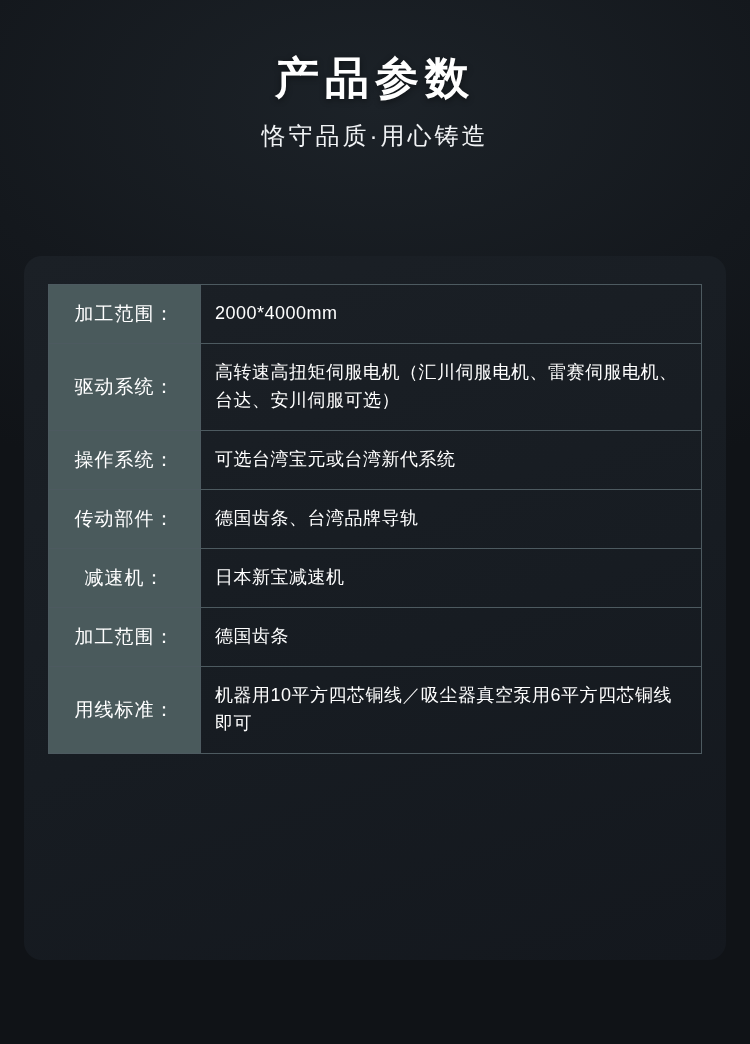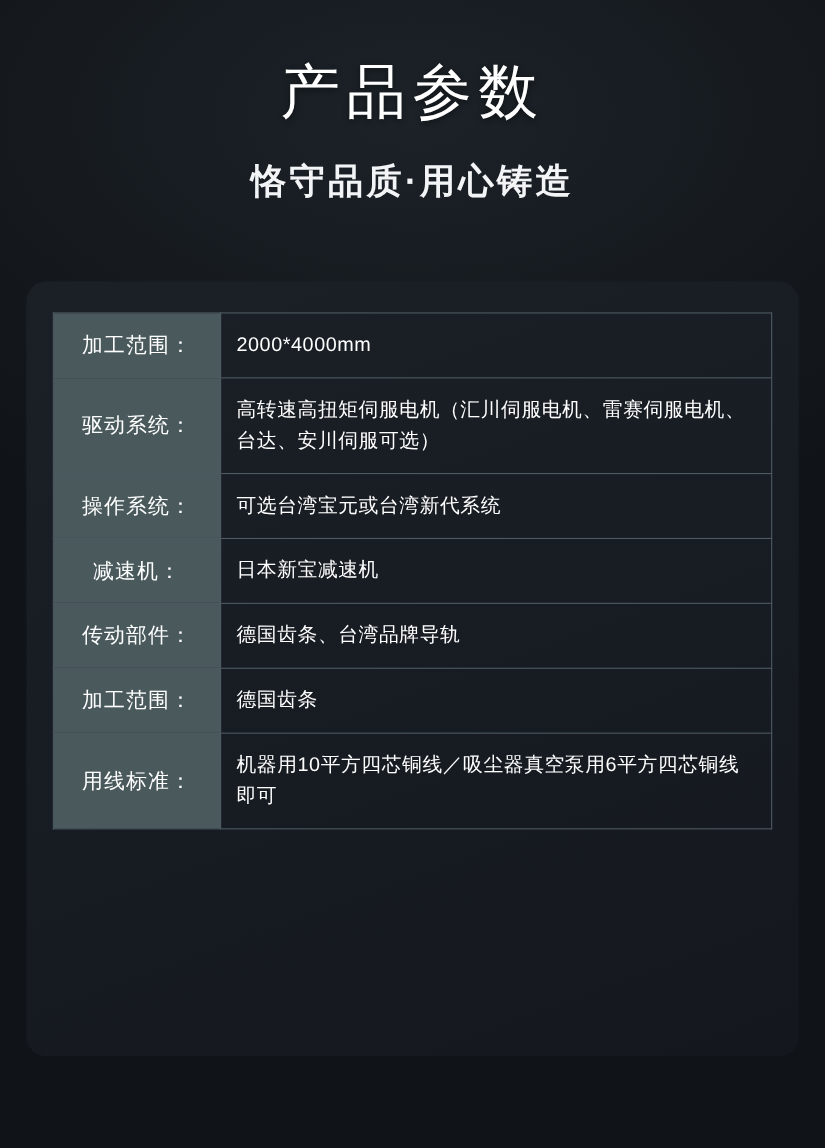--- a/index.html
+++ b/index.html
@@ -21,34 +21,34 @@
     height: 1044px;
     position: relative;
     background:
       radial-gradient(ellipse 700px 400px at 50% 10%, #1c2228 0%, #14181d 60%, #101317 100%);
   }
   .header {
     padding-top: 52px;
     text-align: center;
   }
   .title {
-    font-size: 54px;
-    font-weight: normal;
+    font-size: 44px;
+    font-weight: bold;
     letter-spacing: 6px;
     color: #ffffff;
     line-height: 1.2;
     margin: 0;
     text-shadow: 0 2px 6px rgba(0,0,0,0.45);
   }
   .subtitle {
-    margin-top: 26px;
-    font-size: 32px;
+    margin-top: 15px;
+    font-size: 24px;
     letter-spacing: 3px;
     color: #f2f4f6;
-    font-weight: bold;
+    font-weight: normal;
   }
   .table-wrap {
     position: absolute;
     top: 256px;
     left: 24px;
     width: 702px;
     height: 704px;
     background: linear-gradient(160deg, #1b2026 0%, #171c22 55%, #141informative 100%);
     background: linear-gradient(160deg, #1b2026 0%, #171c22 55%, #14181e 100%);
     border-radius: 18px;
@@ -102,26 +102,26 @@
         </tr>
         <tr>
           <td class="label">驱动系统：</td>
           <td class="value">高转速高扭矩伺服电机（汇川伺服电机、雷赛伺服电机、台达、安川伺服可选）</td>
         </tr>
         <tr>
           <td class="label">操作系统：</td>
           <td class="value">可选台湾宝元或台湾新代系统</td>
         </tr>
         <tr>
+          <td class="label">传动部件：</td>
+          <td class="value">德国齿条、台湾品牌导轨</td>
+        </tr>
+        <tr>
           <td class="label">减速机：</td>
           <td class="value">日本新宝减速机</td>
-        </tr>
-        <tr>
-          <td class="label">传动部件：</td>
-          <td class="value">德国齿条、台湾品牌导轨</td>
         </tr>
         <tr>
           <td class="label">加工范围：</td>
           <td class="value">德国齿条</td>
         </tr>
         <tr>
           <td class="label">用线标准：</td>
           <td class="value">机器用10平方四芯铜线／吸尘器真空泵用6平方四芯铜线即可</td>
         </tr>
       </tbody>

